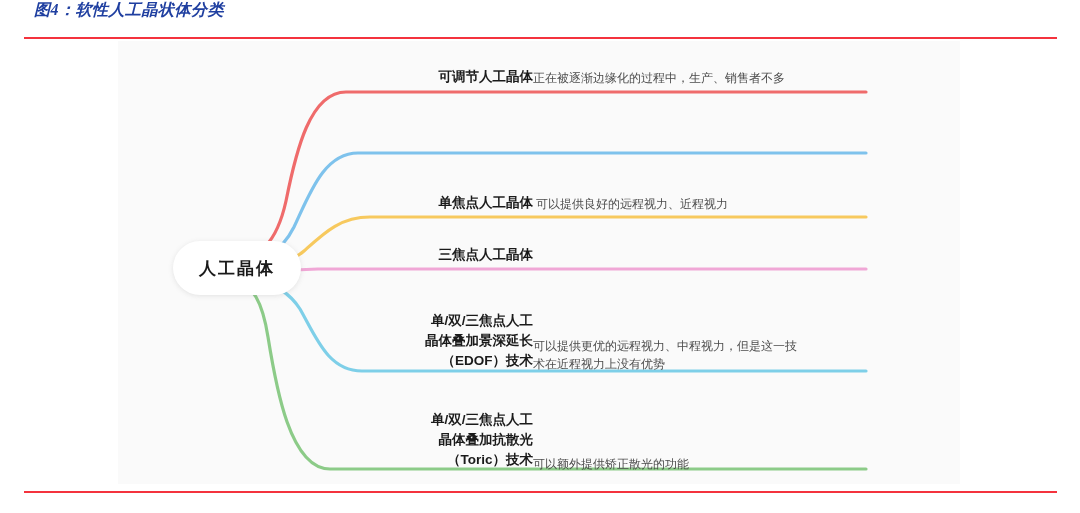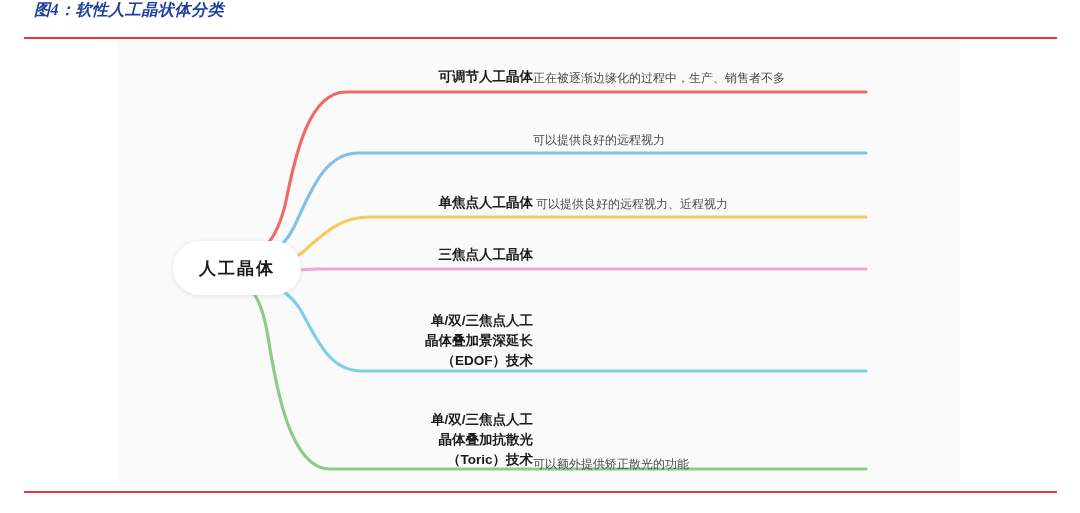--- a/index.html
+++ b/index.html
@@ -129,30 +129,31 @@
     <path d="M 120 240 C 134 246, 144 258, 150 296 C 158 346, 172 428, 212 428 L 748 428" fill="none" stroke="#8ccb88" stroke-width="3.2" stroke-linecap="round"></path>
   </svg>
 
   <div id="root-node">
     <span id="root-node-label">人工晶体</span>
   </div>
 
   <div class="branch-title" style="left:225px; top:26px; width:190px;">可调节人工晶体</div>
   <div class="branch-desc" style="left:415px; top:28px; width:330px;">正在被逐渐边缘化的过程中，生产、销售者不多</div>
 
-  <div class="branch-desc" style="left:415px; top:90px; width:330px;">可以提供良好的远程视力</div>
 
   <div class="branch-title" style="left:225px; top:152px; width:190px;">单焦点人工晶体</div>
   <div class="branch-desc" style="left:418px; top:154px; width:330px;">可以提供良好的远程视力、近程视力</div>
 
   <div class="branch-title" style="left:225px; top:204px; width:190px;">三焦点人工晶体</div>
 
   <div class="branch-title" style="left:225px; top:270px; width:190px;">单/双/三焦点人工
 晶体叠加景深延长
 （EDOF）技术</div>
+  <div class="branch-desc" style="left:415px; top:296px; width:338px; white-space:pre-line;">可以提供更优的远程视力、中程视力，但是这一技
+术在近程视力上没有优势</div>
 
   <div class="branch-title" style="left:225px; top:369px; width:190px;">单/双/三焦点人工
 晶体叠加抗散光
 （Toric）技术</div>
   <div class="branch-desc" style="left:415px; top:414px; width:330px;">可以额外提供矫正散光的功能</div>
 
 </div>
 
 <div id="footer-rule"></div>
 

